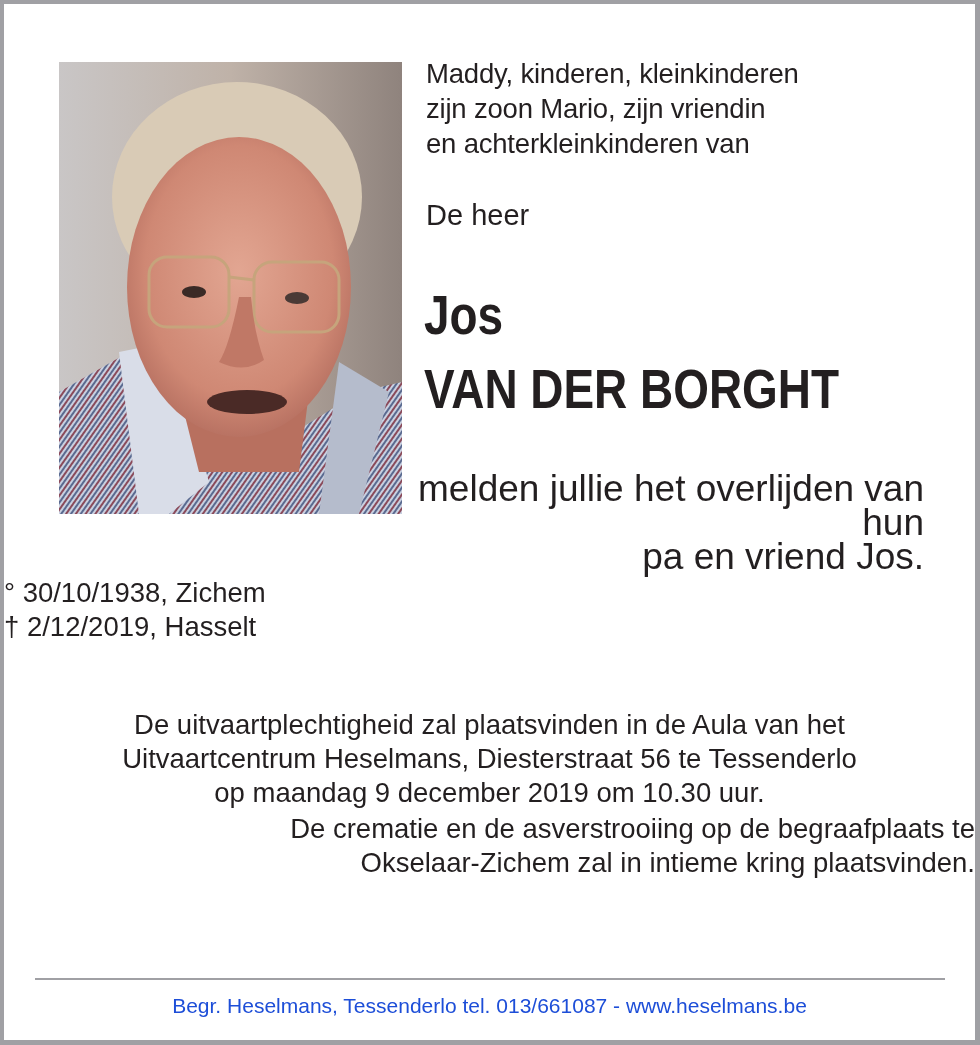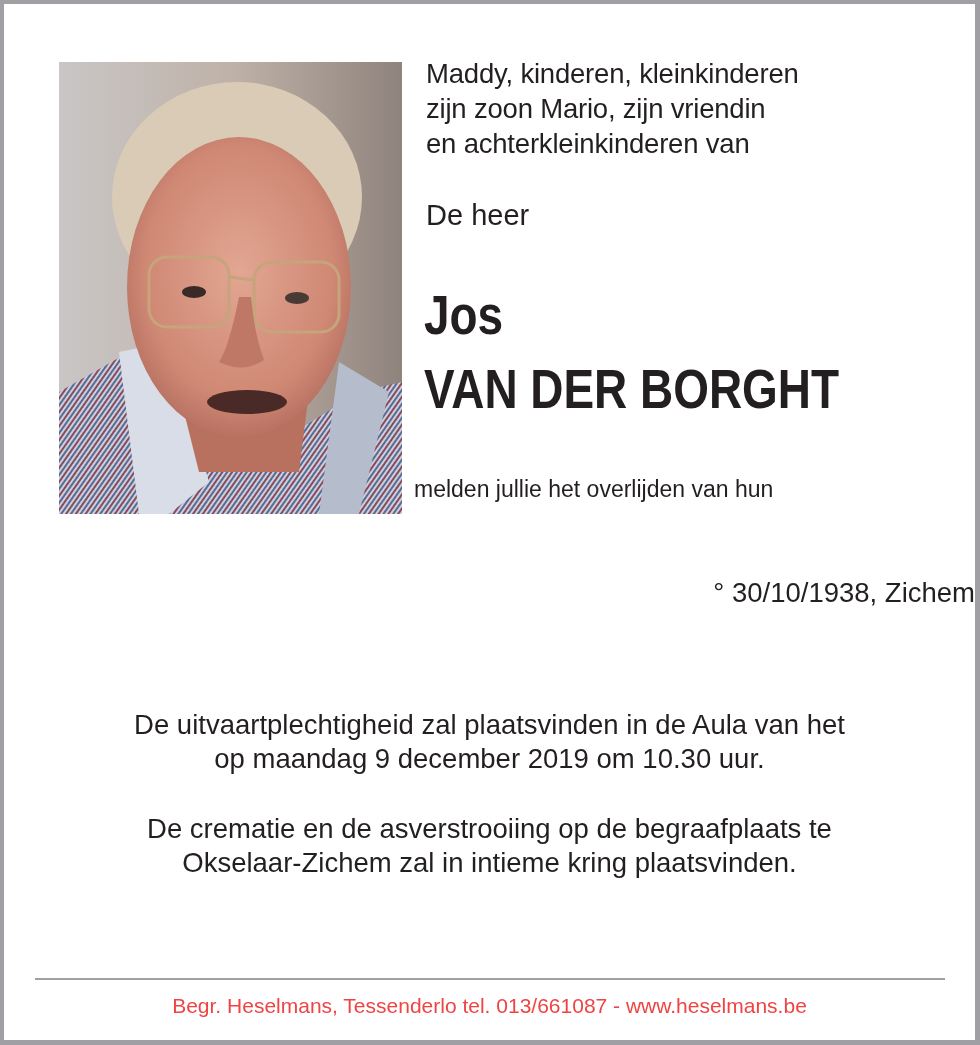--- a/index.html
+++ b/index.html
@@ -6,28 +6,28 @@
   body { width:980px; height:1045px; background:#a0a0a4; position:relative; overflow:hidden; }
   .card { position:absolute; left:4px; top:4px; width:971px; height:1036px; background:#ffffff; }
   .photo { position:absolute; left:55px; top:58px; width:343px; height:452px; overflow:hidden; }
   .photo svg { display:block; width:100%; height:100%; }
   .txt { font-family:"Liberation Sans", sans-serif; color:#231f20; }
   .intro { position:absolute; left:422px; top:52px; font-size:27.5px; line-height:35px; letter-spacing:-0.2px; }
   .intro div { white-space:nowrap; }
   .title { position:absolute; left:422px; top:195px; font-size:29px; }
   .firstname { position:absolute; left:420px; top:278px; font-size:56px; font-weight:bold; transform:scaleX(0.82); transform-origin:left top; letter-spacing:0px; }
   .surname { position:absolute; left:420px; top:352px; font-size:56px; font-weight:bold; transform:scaleX(0.82); transform-origin:left top; white-space:nowrap; }
-  .announce { position:absolute; left:410px; width:510px; top:468px; text-align:left; font-size:23px; line-height:34px; }
-  .dates { position:absolute; left:0; width:971px; top:572px; text-align:right; font-size:27.5px; line-height:34px; }
+  .announce { position:absolute; left:410px; width:510px; top:468px; text-align:right; font-size:37px; line-height:34px; }
+  .dates { position:absolute; left:0; width:971px; top:572px; text-align:left; font-size:27.5px; line-height:34px; }
   .para { position:absolute; left:0; width:971px; text-align:center; font-size:27.5px; line-height:34px; white-space:nowrap; }
   .p1 { top:704px; }
-  .p2 { top:808px; }
+  .p2 { top:808px;text-align:right; }
   .p3 { top:903px; }
   .rule { position:absolute; left:31px; width:910px; top:974px; height:2px; background:#a0a0a4; }
-  .footer { position:absolute; left:0; width:971px; top:990px; text-align:center; font-size:21px; color:#ef4444; }
+  .footer { position:absolute; left:0; width:971px; top:990px; text-align:center; font-size:21px; color:#1d4ed8; }
 </style>
 </head>
 <body>
 
 <div class="card">
 
   <div class="photo" title="Portrait of Jos Van der Borght, elderly man with white hair and gold-rimmed glasses wearing a striped shirt">
     <svg viewBox="0 0 343 452" preserveAspectRatio="none" xmlns="http://www.w3.org/2000/svg">
       <defs>
         <linearGradient id="bg" x1="0" y1="0" x2="1" y2="0">
@@ -77,28 +77,31 @@
     <div>zijn zoon Mario, zijn vriendin</div>
     <div>en achterkleinkinderen van</div>
   </div>
 
   <div class="title txt">De heer</div>
   <div class="firstname txt">Jos</div>
   <div class="surname txt">VAN DER BORGHT</div>
 
   <div class="announce txt">
     <div>melden jullie het overlijden van hun</div>
+    <div>pa en vriend Jos.</div>
   </div>
 
   <div class="dates txt">
     <div>° 30/10/1938, Zichem</div>
+    <div>† 2/12/2019, Hasselt</div>
   </div>
 
   <div class="para p1 txt">
     <div>De uitvaartplechtigheid zal plaatsvinden in de Aula van het</div>
+    <div>Uitvaartcentrum Heselmans, Diesterstraat 56 te Tessenderlo</div>
     <div>op maandag 9 december 2019 om 10.30 uur.</div>
   </div>
 
   <div class="para p2 txt">
     <div>De crematie en de asverstrooiing op de begraafplaats te</div>
     <div>Okselaar-Zichem zal in intieme kring plaatsvinden.</div>
   </div>
 
   <div class="para p3 txt">
   </div>

